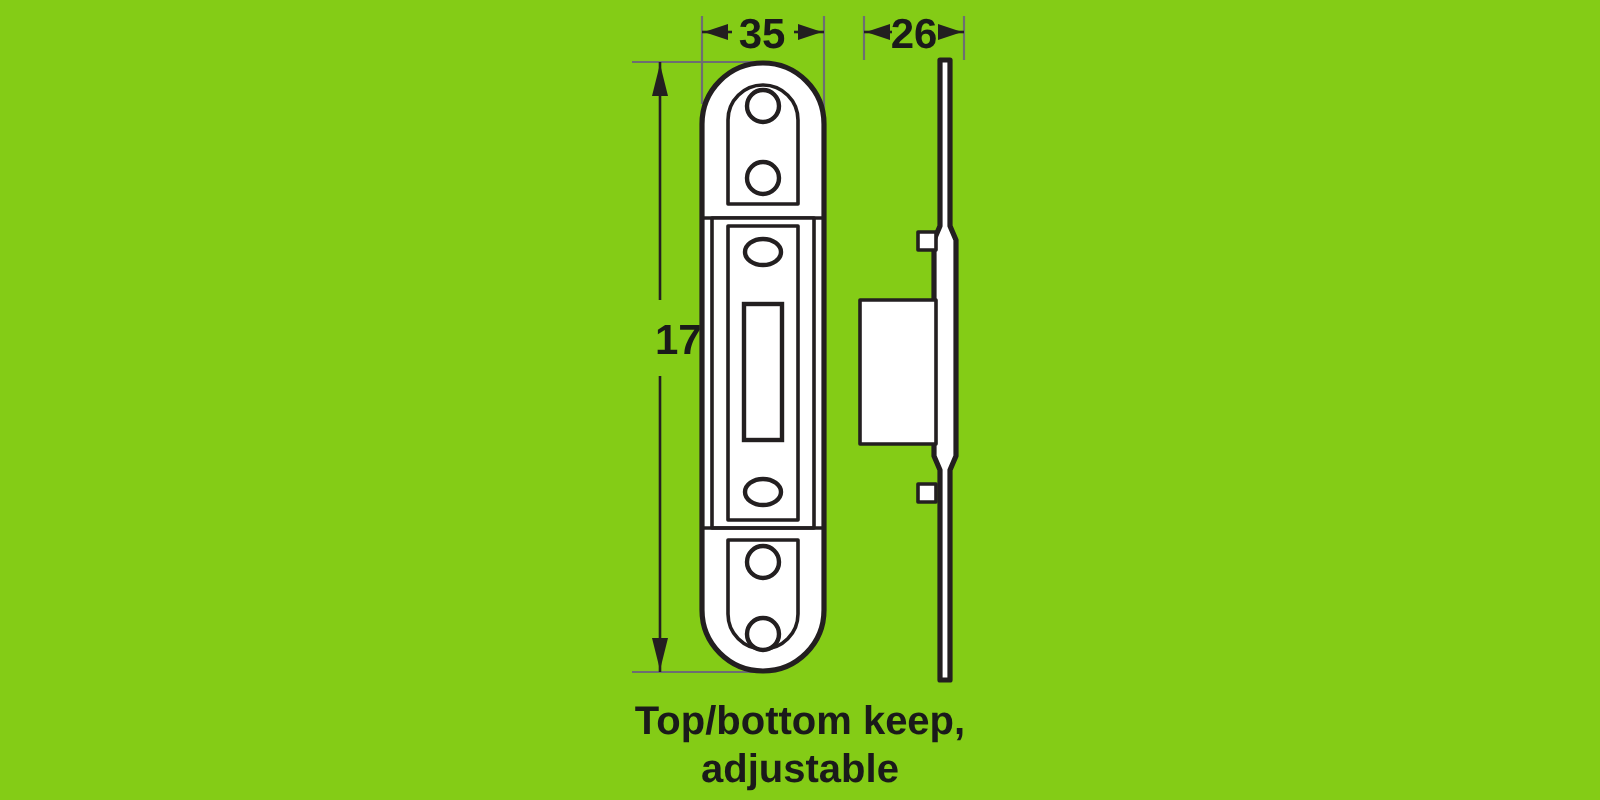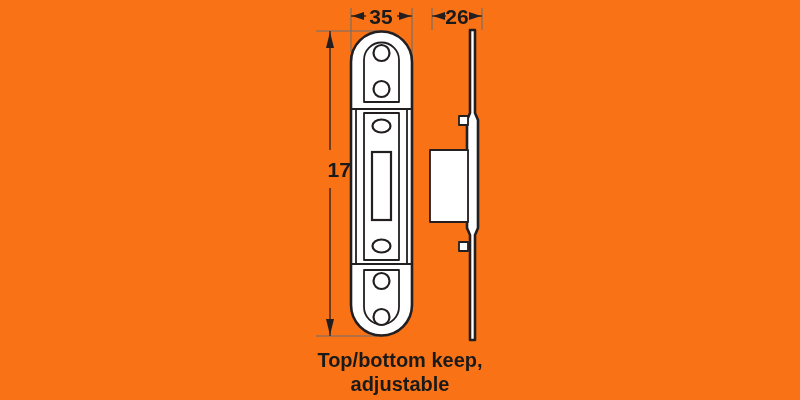--- a/index.html
+++ b/index.html
@@ -10,21 +10,21 @@
   body {
     width: 800px;
     height: 400px;
     overflow: hidden;
     font-family: "Liberation Sans", sans-serif;
   }
   #drawing-root {
     position: relative;
     width: 800px;
     height: 400px;
-    background: #f97316;
+    background: #84cc16;
   }
   #tech-svg {
     display: block;
     width: 800px;
     height: 400px;
   }
   .dim-text {
     font-family: "Liberation Sans", sans-serif;
     font-weight: bold;
     font-size: 21px;

